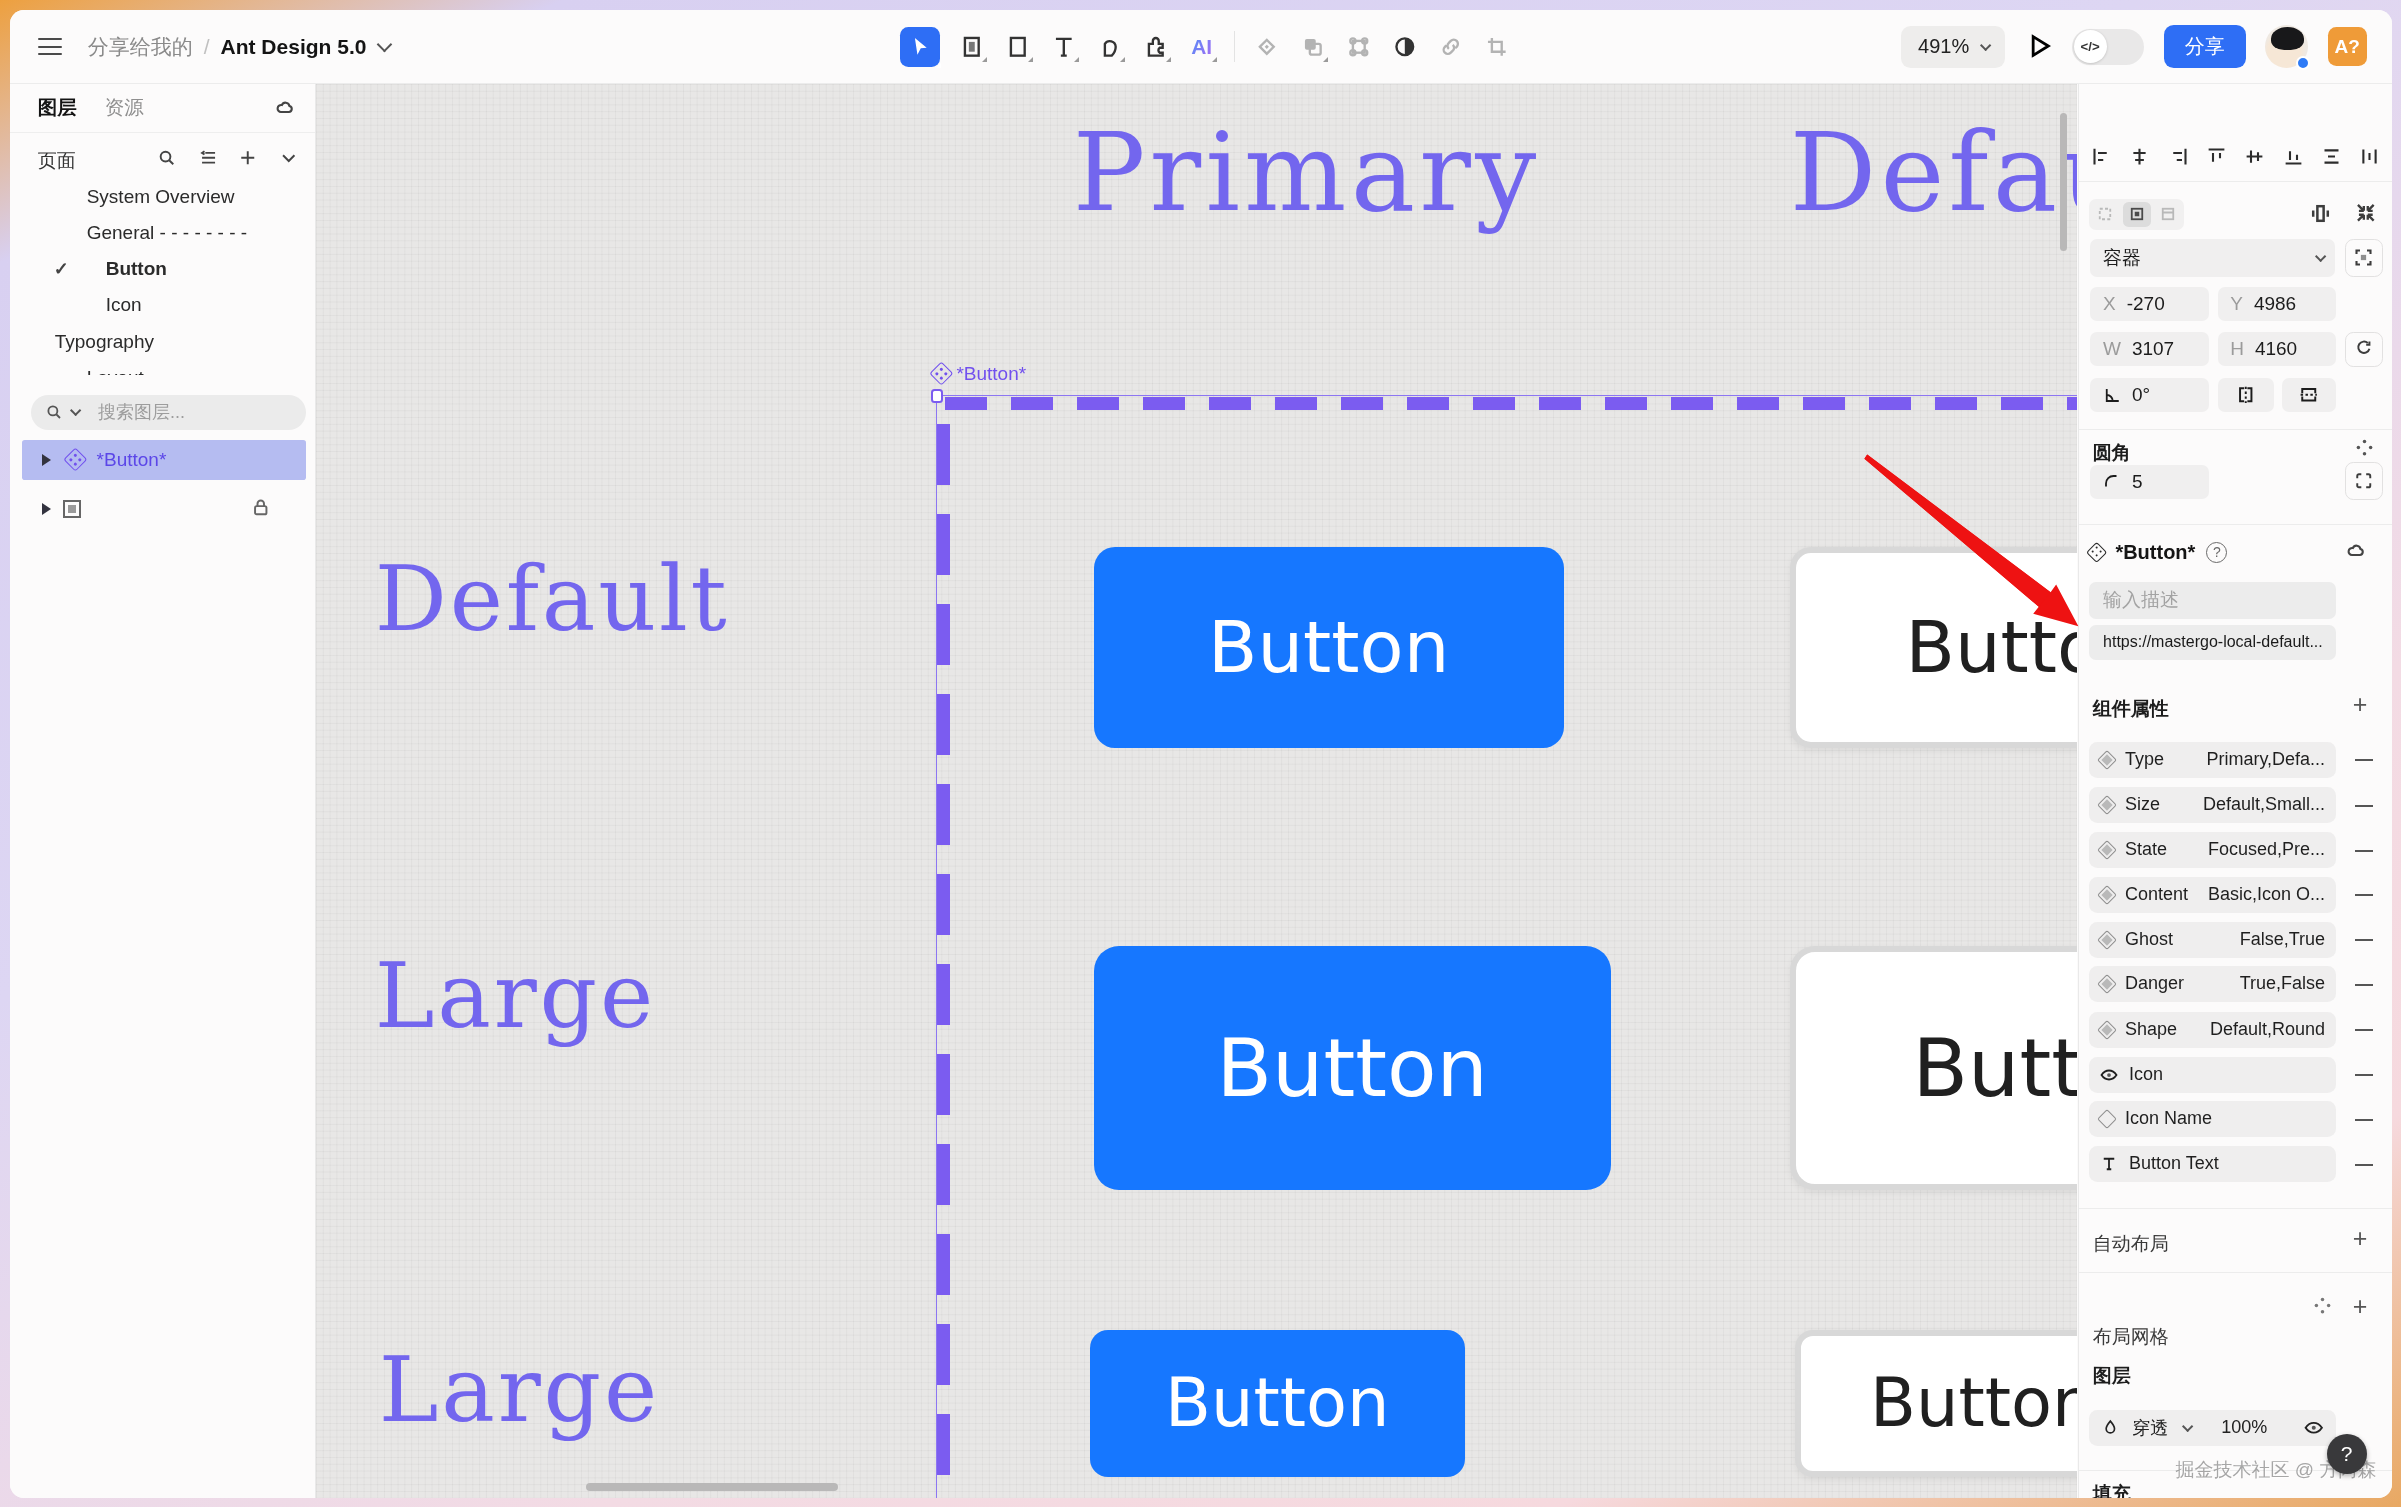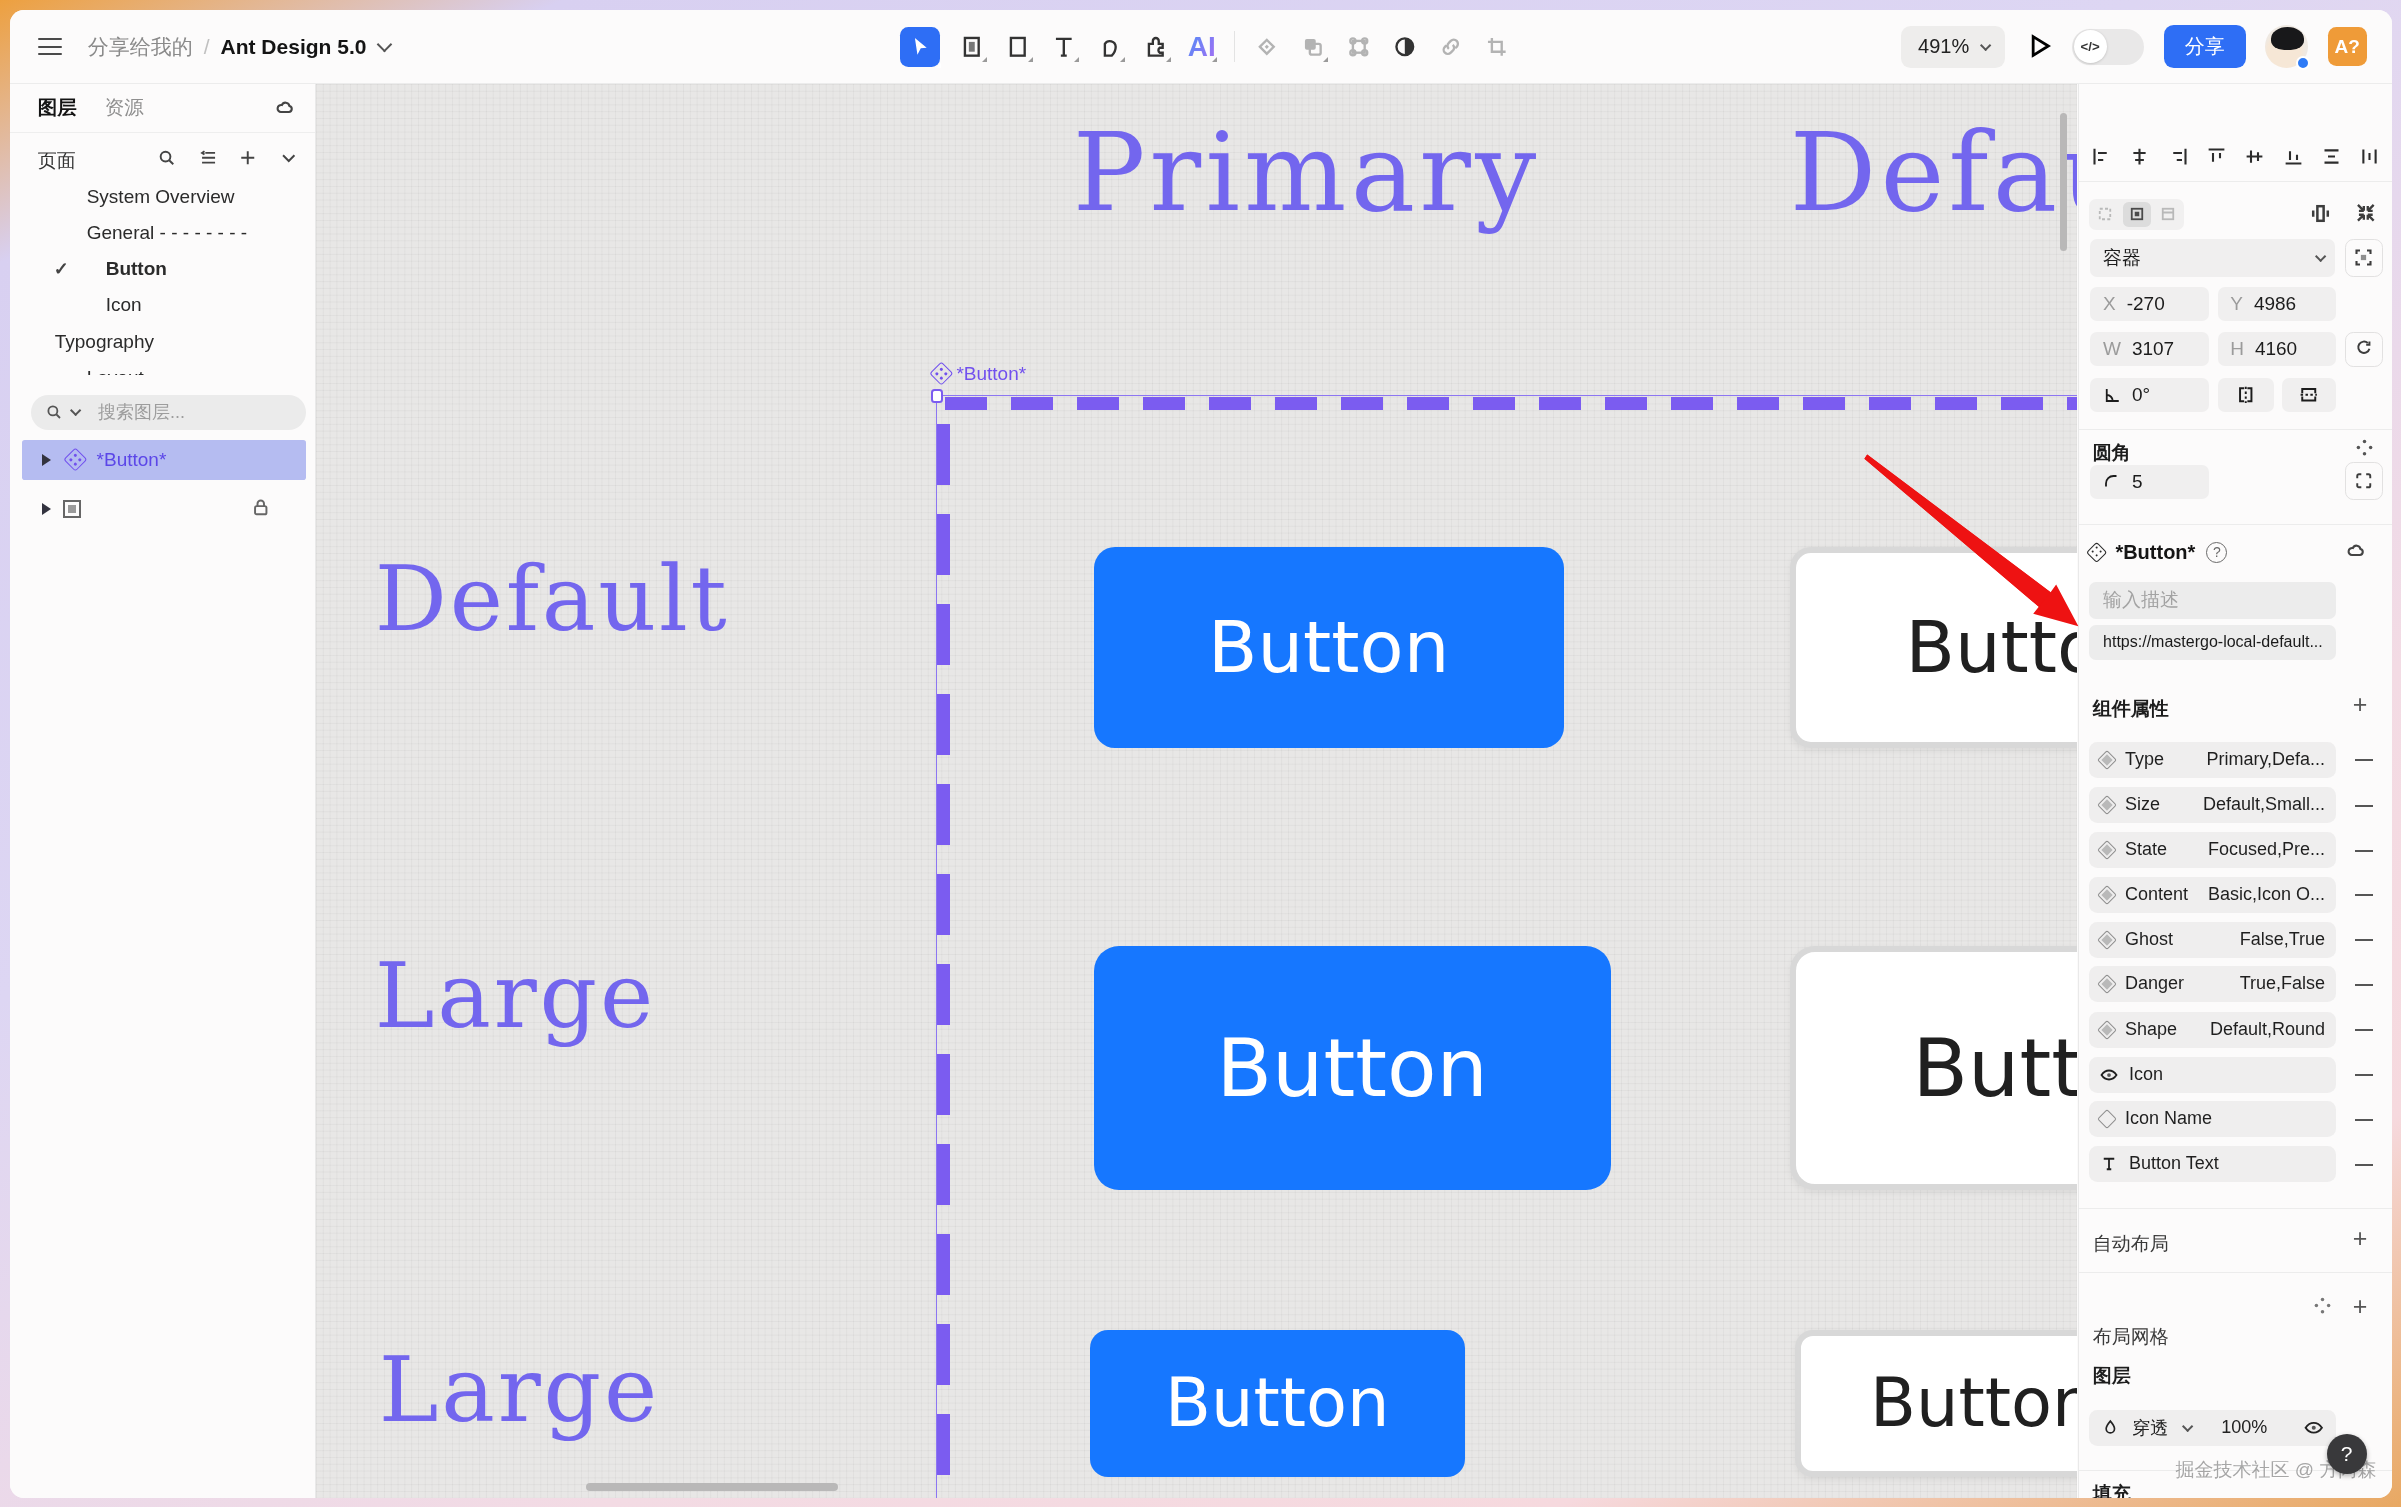--- a/index.html
+++ b/index.html
@@ -18,21 +18,21 @@
   .bc-sep{color:#c0c0c0;}
   .bc-title{color:#141414;font-weight:700;}
   .chev{width:11px;height:11px;border-right:2.1px solid #555;border-bottom:2.1px solid #555;transform:rotate(45deg) translateY(-2.8px);display:inline-block;}
   #tools{left:890px;gap:18px;}
   .tool{position:relative;width:28px;height:28px;display:flex;align-items:center;justify-content:center;color:#333;}
   .tool svg{width:23.6px;height:23.6px;}
   .tool.dis{color:#b3b3b3;}
   .tool .dd{position:absolute;right:-1.4px;bottom:-1.4px;width:0;height:0;border-left:5.6px solid transparent;border-bottom:5.6px solid #9a9a9a;}
   #tool-cursor{width:40px;height:40px;background:#2e6ef5;border-radius:8.3px;color:#fff;}
   .tdivider{width:1.4px;height:31px;background:#e3e3e3;}
-  .ai-glyph{font-size:28px;font-weight:700;background:linear-gradient(120deg,#4f8df7,#a86df3);-webkit-background-clip:text;background-clip:text;color:transparent;}
+  .ai-glyph{font-size:21px;font-weight:700;background:linear-gradient(120deg,#4f8df7,#a86df3);-webkit-background-clip:text;background-clip:text;color:transparent;}
   #rightcluster{right:25px;left:auto;gap:19.5px;position:absolute;display:flex;align-items:center;height:74px;}
   #ai-badge{width:39px;height:39px;border-radius:8.3px;background:#ef9b38;color:#fff;font-weight:700;font-size:19px;display:flex;align-items:center;justify-content:center;}
   #avatar{position:relative;width:43px;height:43px;border-radius:50%;background:radial-gradient(circle at 45% 62%,#f6e7d6 0 46%,#efe9e2 60%),#e8e2da;overflow:visible;}
   #avatar .hair{position:absolute;left:5.6px;top:1.4px;width:33px;height:23.6px;background:#18181a;border-radius:50% 50% 40% 40%;}
   #avatar .dot{position:absolute;right:-1.4px;bottom:-1.4px;width:14px;height:14px;background:#2e7bf6;border-radius:50%;border:2.1px solid #fff;}
   #share-btn{height:43px;padding:0 21px;background:#2e6ef5;color:#fff;border-radius:9.7px;font-size:20px;display:flex;align-items:center;}
   #code-toggle{width:72px;height:36px;background:#e9e8e8;border-radius:18px;position:relative;}
   #code-toggle .knob{position:absolute;left:1.4px;top:1.4px;width:33px;height:33px;border-radius:50%;background:#fff;box-shadow:0 0.7px 2.8px rgba(0,0,0,.18);display:flex;align-items:center;justify-content:center;font-size:13.2px;font-weight:700;color:#333;}
   #play-btn svg{width:28px;height:28px;}
   #zoom-chip{height:42px;padding:0 16.7px;background:#eeedec;border-radius:9.7px;display:flex;align-items:center;gap:11px;font-size:20px;color:#222;}

